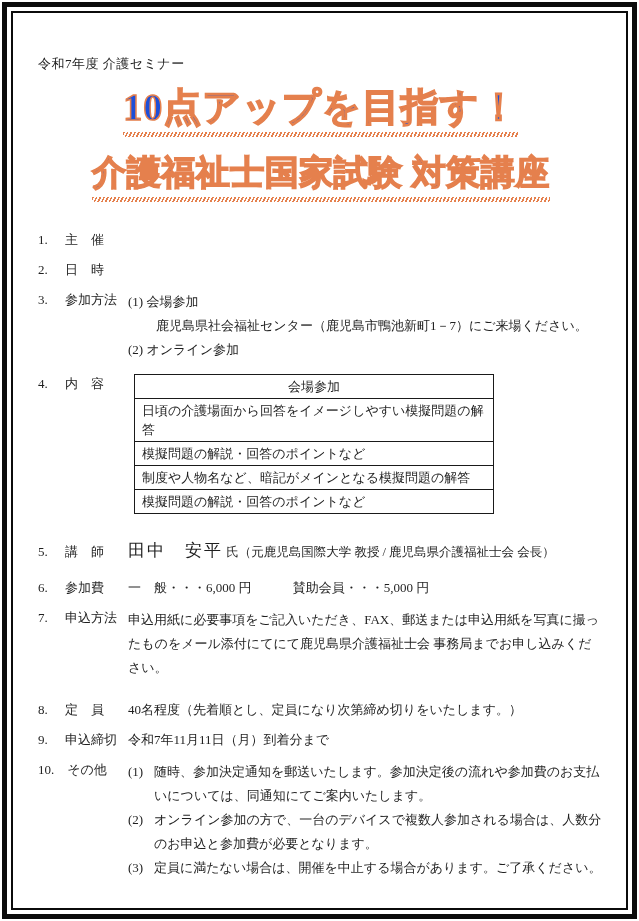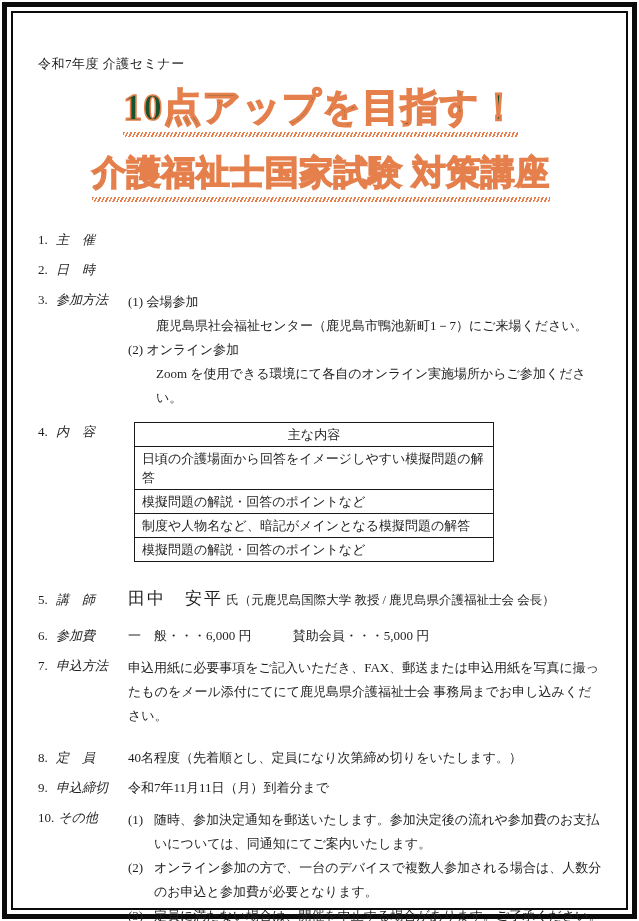--- a/index.html
+++ b/index.html
@@ -11,38 +11,38 @@
   .border-outer{position:absolute;inset:2px;border:5px solid #0b0b0b;pointer-events:none;}
   .border-inner{position:absolute;inset:11px;border:2px solid #0b0b0b;pointer-events:none;}
   .content{position:absolute;inset:13px;padding:42px 22px 0 25px;box-sizing:border-box;}
 
   .eyebrow{font-size:13px;line-height:17px;margin-bottom:12px;letter-spacing:.5px;}
 
   .titles{text-align:center;}
   .title-wrap{display:inline-block;}
   .title-text{
     display:block;font-weight:700;
-    color:#14532d;
+    color:#1d4ed8;
     -webkit-text-stroke:1.5px #E5804D;
     text-stroke:1.5px #E5804D;
     letter-spacing:1px;white-space:nowrap;
   }
   .title1 .title-text{font-size:38px;line-height:46px;}
   .title2 .title-text{font-size:34px;line-height:44px;letter-spacing:0.5px;}
   .wavy{
     height:5px;margin-top:2px;
     background:repeating-linear-gradient(115deg,#E5804D 0 1.6px,rgba(0,0,0,0) 1.6px 3.4px);
   }
   .title1{margin-bottom:14px;}
   .title2{margin-bottom:28px;}
 
   .row{display:grid;grid-template-columns:90px 1fr;align-items:start;font-size:13px;line-height:19px;margin-bottom:11px;}
   .rowlabel{display:flex;}
   .no{min-width:14px;}
-  .lbl{margin-left:4px;font-style:italic;}
+  .lbl{margin-left:13px;}
   .sublines{line-height:24px;}
   .indent1{padding-left:28px;}
   .multiline{line-height:24px;margin-bottom:9px;}
 
   .row-table{margin-bottom:26px;}
   table.contents{
     border-collapse:collapse;margin-left:6px;width:360px;
     font-size:13px;
   }
   table.contents td{
@@ -99,34 +99,33 @@
 
     <div class="row" style="margin-bottom:12px;">
       <div class="rowlabel">
         <span class="no">3.</span>
         <span class="lbl">参加方法</span>
       </div>
       <div class="rowcontent sublines">
         <div>(1) 会場参加</div>
         <div class="indent1">鹿児島県社会福祉センター（鹿児島市鴨池新町1－7）にご来場ください。</div>
         <div>(2) オンライン参加</div>
-        <div class="indent1">Zoom を使用できる環境にて各自のオンライン実施場所からご参加ください。</div>
       </div>
     </div>
 
     <div class="row row-table">
       <div class="rowlabel">
         <span class="no">4.</span>
         <span class="lbl">内　容</span>
       </div>
       <div class="rowcontent">
         <table class="contents">
           <tbody>
             <tr>
-              <td class="thead">主な内容</td>
+              <td class="thead">会場参加</td>
             </tr>
             <tr>
               <td>日頃の介護場面から回答をイメージしやすい模擬問題の解答</td>
             </tr>
             <tr>
               <td>模擬問題の解説・回答のポイントなど</td>
             </tr>
             <tr>
               <td>制度や人物名など、暗記がメインとなる模擬問題の解答</td>
             </tr>

